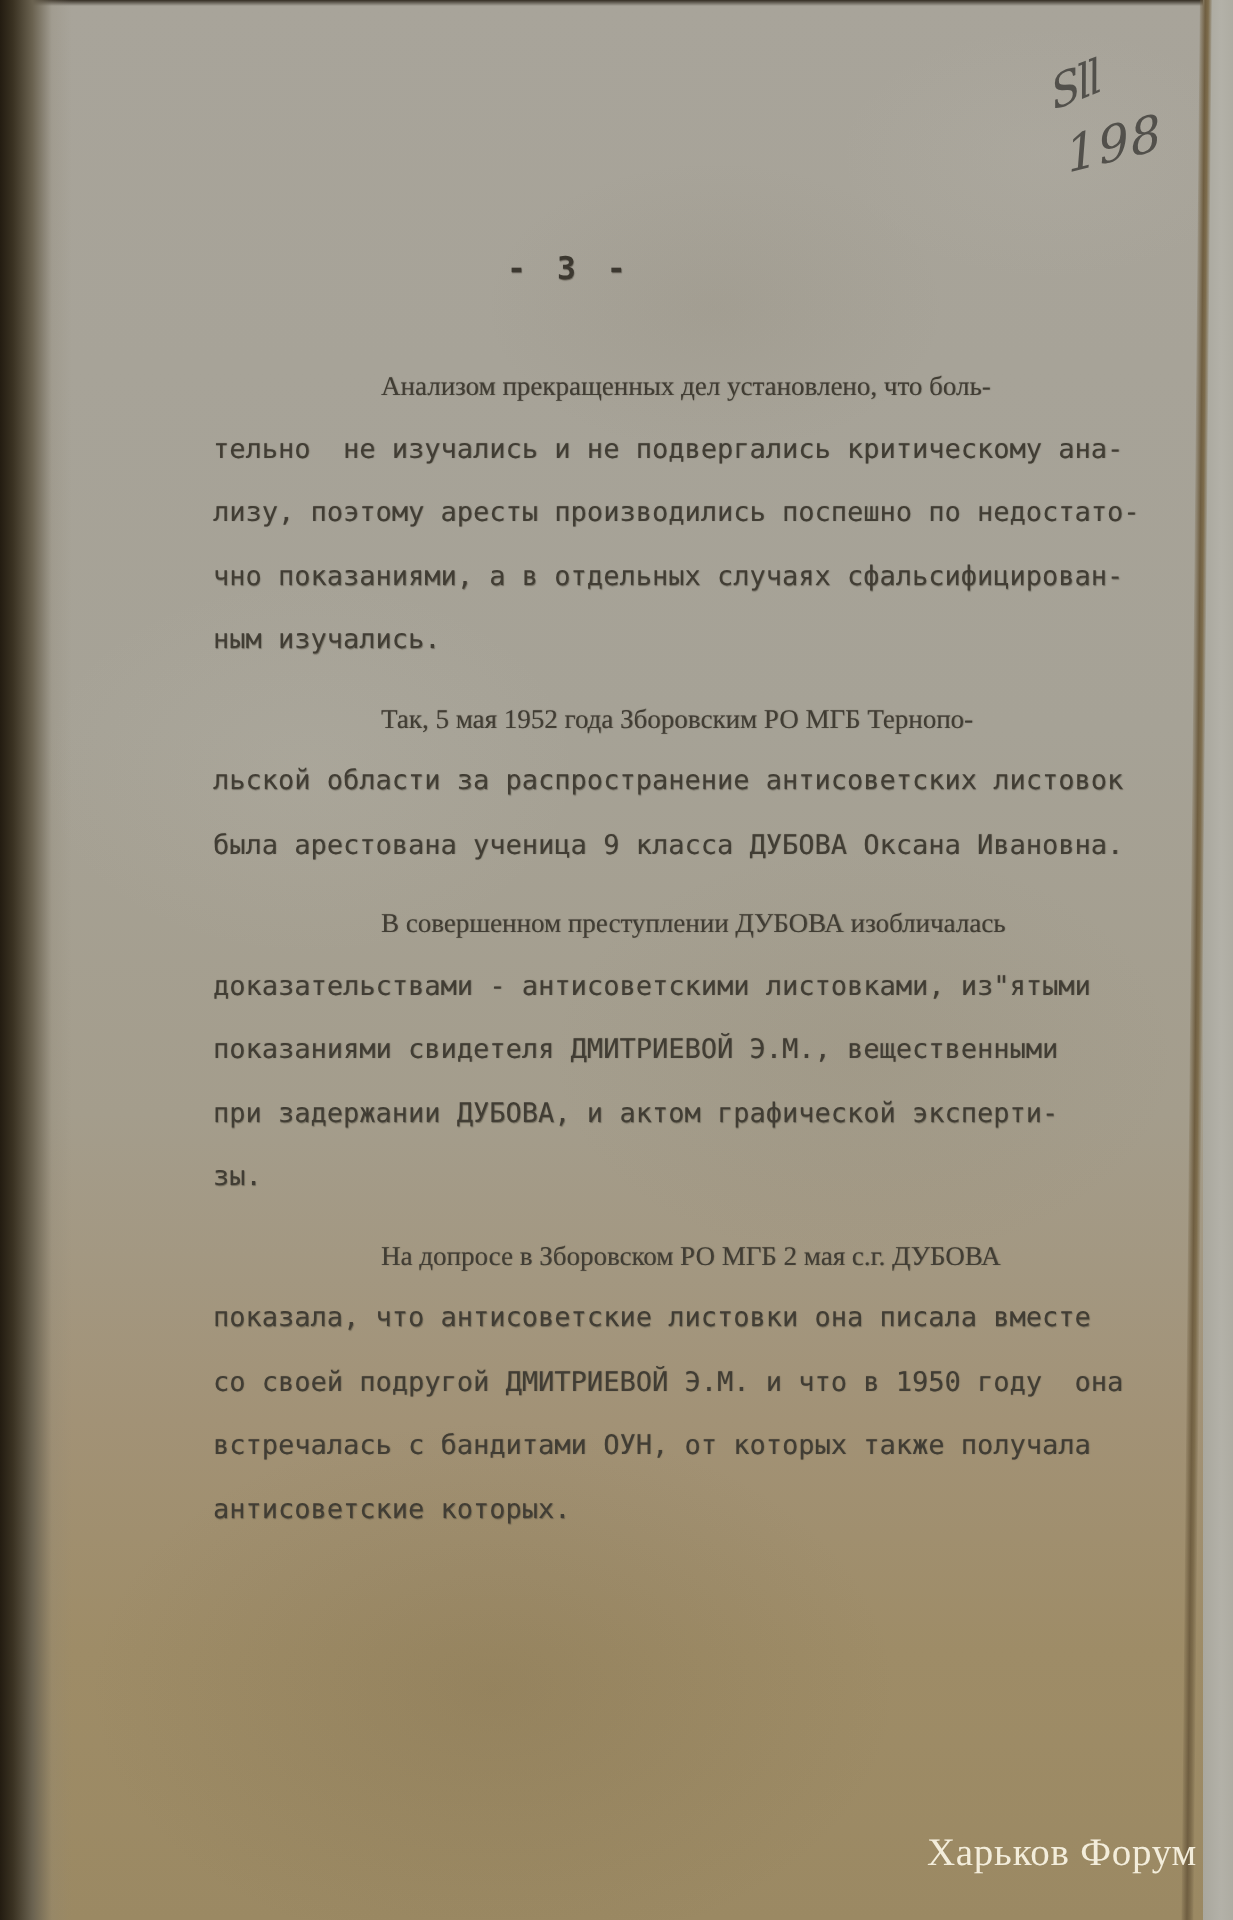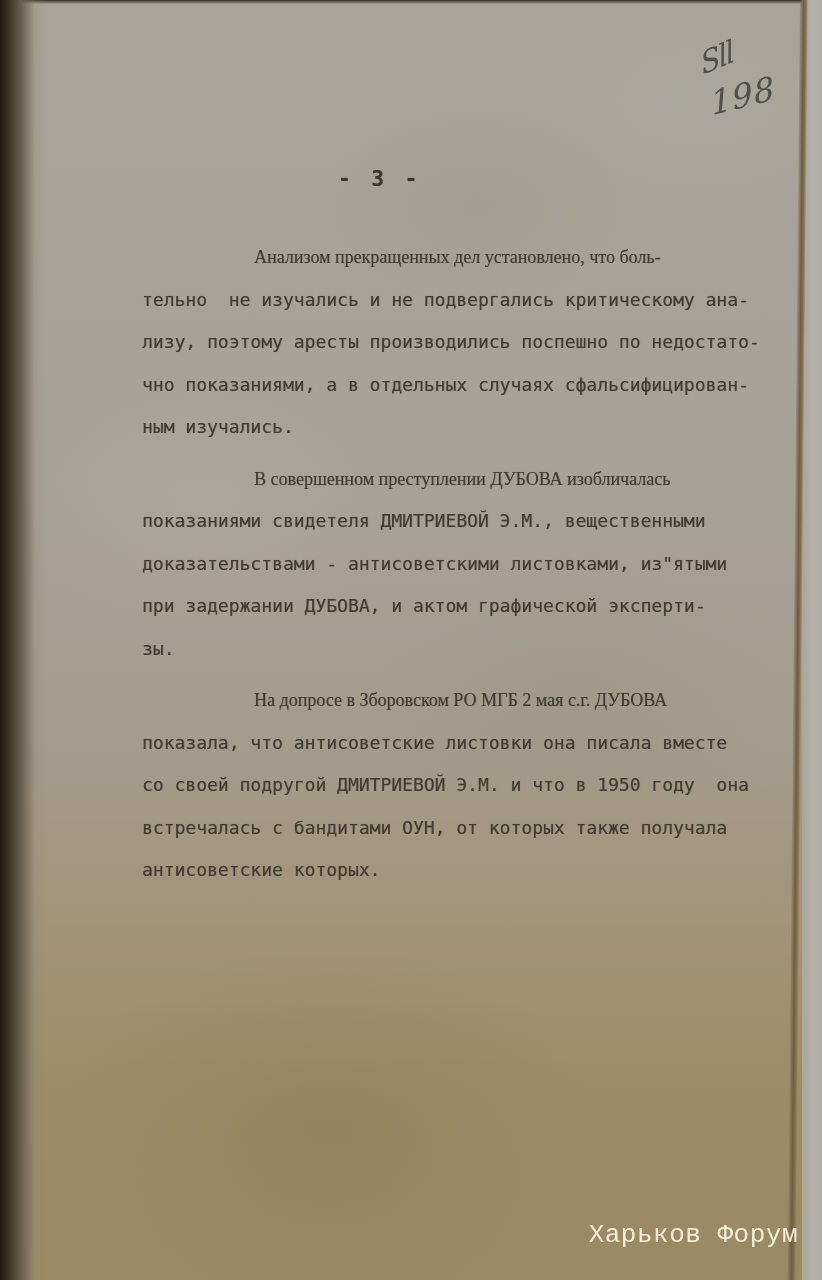--- a/index.html
+++ b/index.html
@@ -94,21 +94,21 @@
   .hand-number {
     top: 76px; left: 710px;
     font-size: 33px;
     transform: rotate(-14deg) skewX(-8deg);
     letter-spacing: 1px;
   }
 
   
   .watermark {
     position: absolute; top: 1220px; right: 24px;
-    font-family: Liberation Mono, monospace;
+    font-family: Liberation Serif, serif;
     font-size: 26px;
     color: rgba(248,242,226,0.95);
     letter-spacing: 0.5px;
   }
 </style>
 </head>
 <body>
 
 <div class="scan">
 
@@ -125,25 +125,30 @@
   <div class="typed-content">
 
     <div class="para">
       <div class="line indent">Анализом прекращенных дел установлено, что боль-</div>
       <div class="line">тельно  не изучались и не подвергались критическому ана-</div>
       <div class="line">лизу, поэтому аресты производились поспешно по недостато-</div>
       <div class="line">чно показаниями, а в отдельных случаях сфальсифицирован-</div>
       <div class="line">ным изучались.</div>
     </div>
 
+    <div class="para">
+      <div class="line indent">Так, 5 мая 1952 года Зборовским РО МГБ Тернопо-</div>
+      <div class="line">льской области за распространение антисоветских листовок</div>
+      <div class="line">была арестована ученица 9 класса ДУБОВА Оксана Ивановна.</div>
+    </div>
 
     <div class="para">
       <div class="line indent">В совершенном преступлении ДУБОВА изобличалась</div>
+      <div class="line">доказательствами - антисоветскими листовками, из"ятыми</div>
       <div class="line">показаниями свидетеля ДМИТРИЕВОЙ Э.М., вещественными</div>
-      <div class="line">доказательствами - антисоветскими листовками, из"ятыми</div>
       <div class="line">при задержании ДУБОВА, и актом графической эксперти-</div>
       <div class="line">зы.</div>
     </div>
 
     <div class="para">
       <div class="line indent">На допросе в Зборовском РО МГБ 2 мая с.г. ДУБОВА</div>
       <div class="line">показала, что антисоветские листовки она писала вместе</div>
       <div class="line">со своей подругой ДМИТРИЕВОЙ Э.М. и что в 1950 году  она</div>
       <div class="line">встречалась с бандитами ОУН, от которых также получала</div>
       <div class="line">антисоветские которых.</div>

